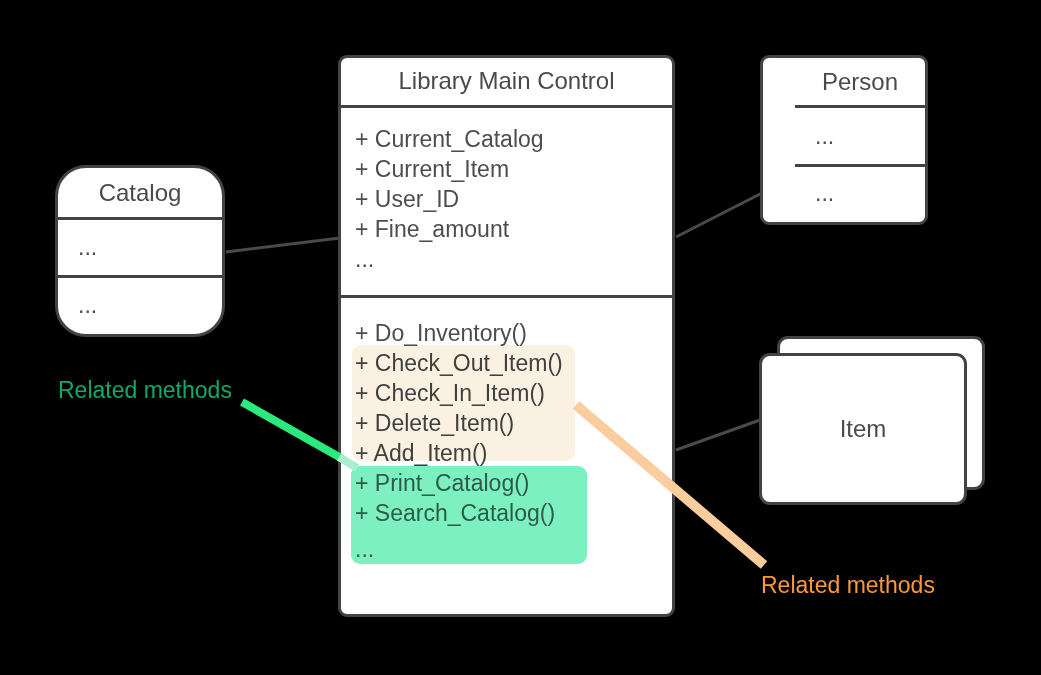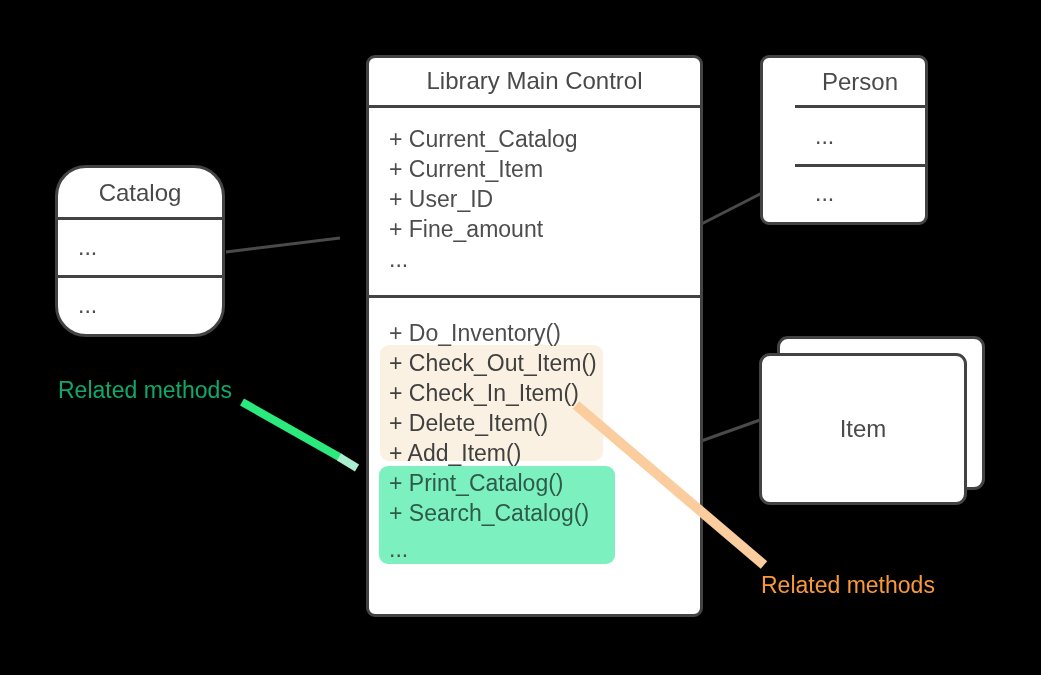--- a/index.html
+++ b/index.html
@@ -24,27 +24,27 @@
   .box-catalog{left:55px;top:165px;width:170px;height:172px;border-radius:31px;}
   .box-catalog .uml-title{height:52px;line-height:49px;}
   .box-catalog .c1{height:58px;line-height:55px;}
   .box-catalog .c2{height:56px;line-height:54px;border-bottom:none;}
   
   .box-person{left:760px;top:55px;width:168px;height:170px;padding-left:32px;}
   .box-person .uml-title{height:50px;line-height:47px;}
   .box-person .c1{height:59px;line-height:56px;}
   .box-person .c2{height:55px;line-height:52px;border-bottom:none;}
   
-  .box-library{left:338px;top:55px;width:337px;height:562px;margin-left:28px;}
+  .box-library{left:338px;top:55px;width:337px;height:562px;}
   .lib-title{position:absolute;left:0;top:0;width:100%;height:50px;line-height:46px;
     text-align:center;font-size:24px;color:#4a4a4a;border-bottom:3px solid #434343;box-sizing:border-box;}
   .lib-attrs{position:absolute;left:0;top:50px;width:100%;height:190px;
     border-bottom:3px solid #434343;box-sizing:border-box;padding-top:16px;}
   .lib-methods{position:absolute;left:0;top:240px;width:100%;height:316px;padding-top:20px;box-sizing:border-box;}
-  .row{position:relative;height:30px;line-height:30px;font-size:23px;padding-left:20px;z-index:2;}
+  .row{position:relative;height:30px;line-height:30px;font-size:23px;padding-left:14px;z-index:2;}
   .row.ellipsis-row{margin-top:6px;}
   .hl-rect{position:absolute;border-radius:9px;z-index:1;}
   .hl-peach-rect{left:11px;top:47px;width:223px;height:116px;background:#fbf1e2;}
   .hl-green-rect{left:10px;top:168px;width:236px;height:98px;background:#7df0c0;}
   .row.peach{color:#404040;}
   .row.green{color:#2e5b49;}
   
   .box-item-back{left:777px;top:336px;width:208px;height:154px;border-radius:11px;z-index:1;}
   .box-item-front{left:759px;top:353px;width:208px;height:152px;border-radius:11px;z-index:2;
     text-align:center;font-size:24px;color:#4a4a4a;line-height:146px;}

